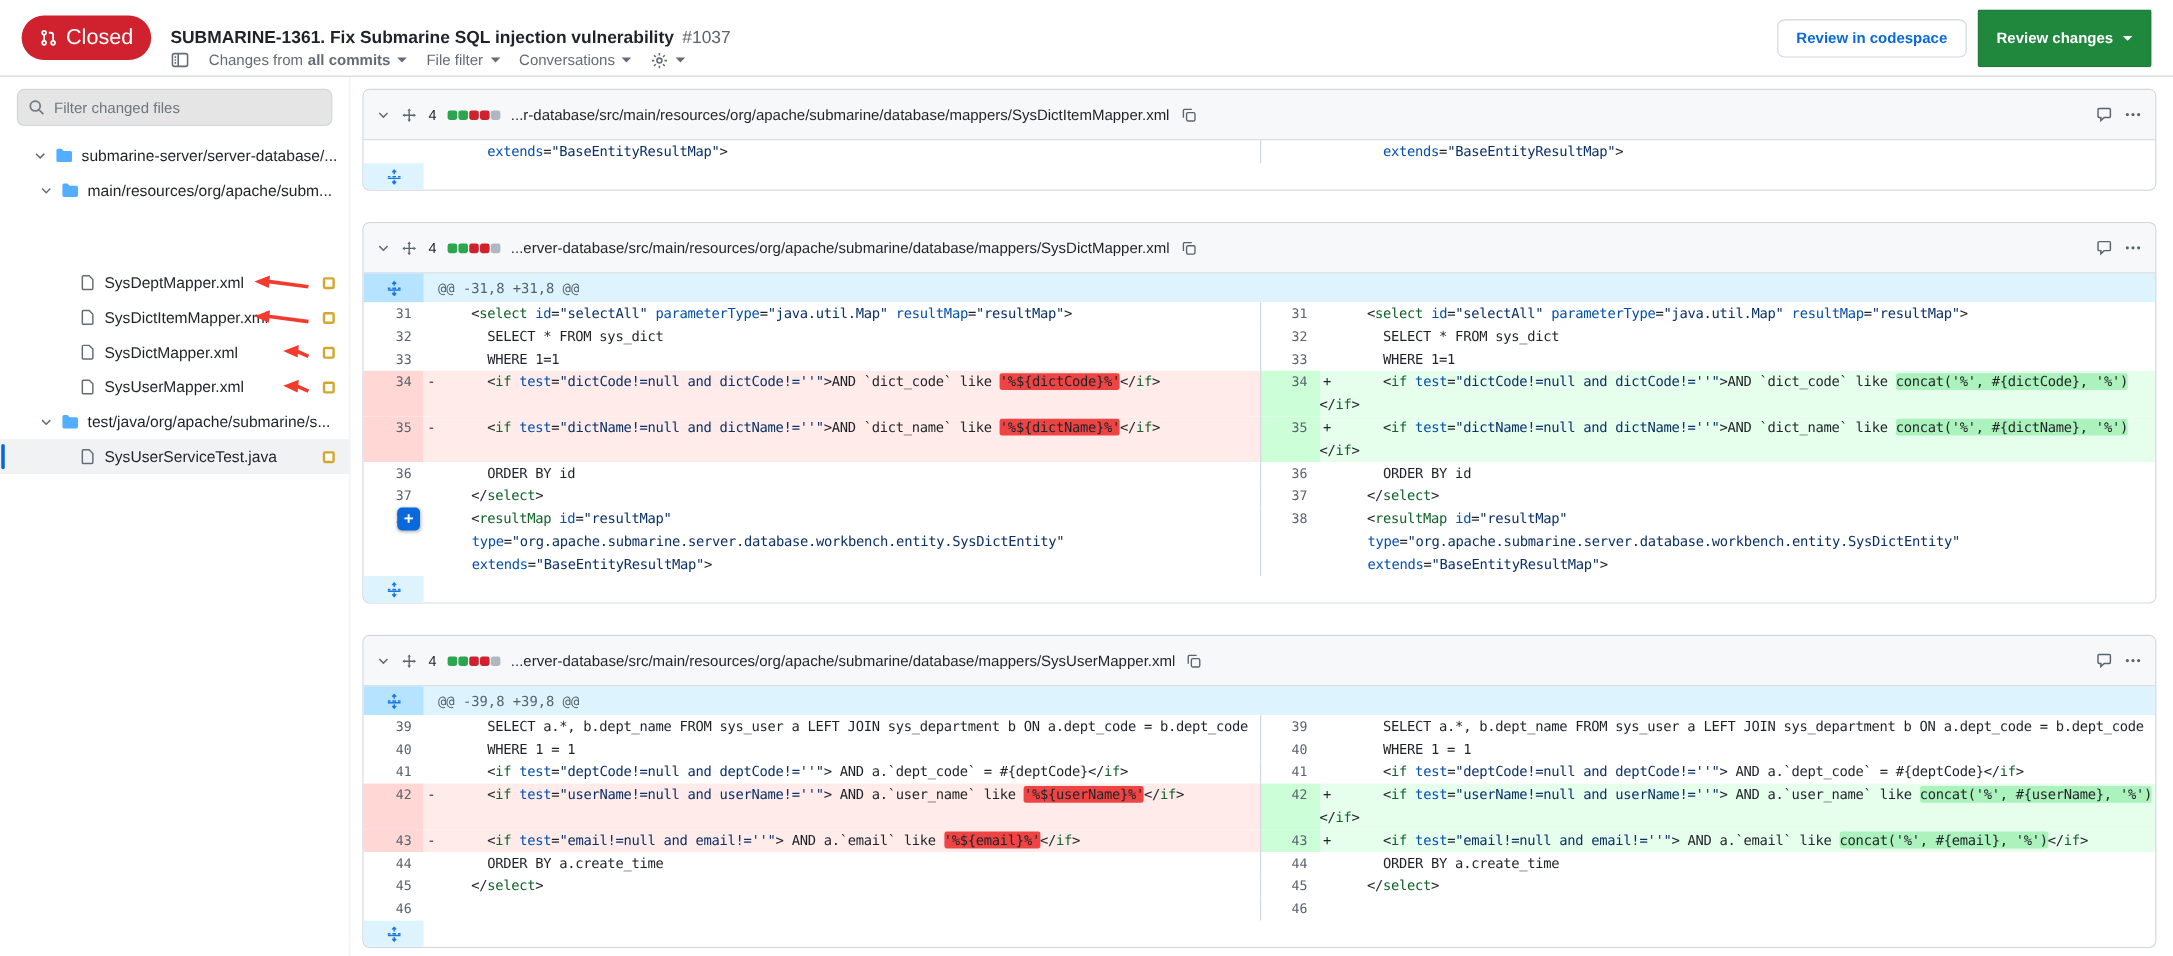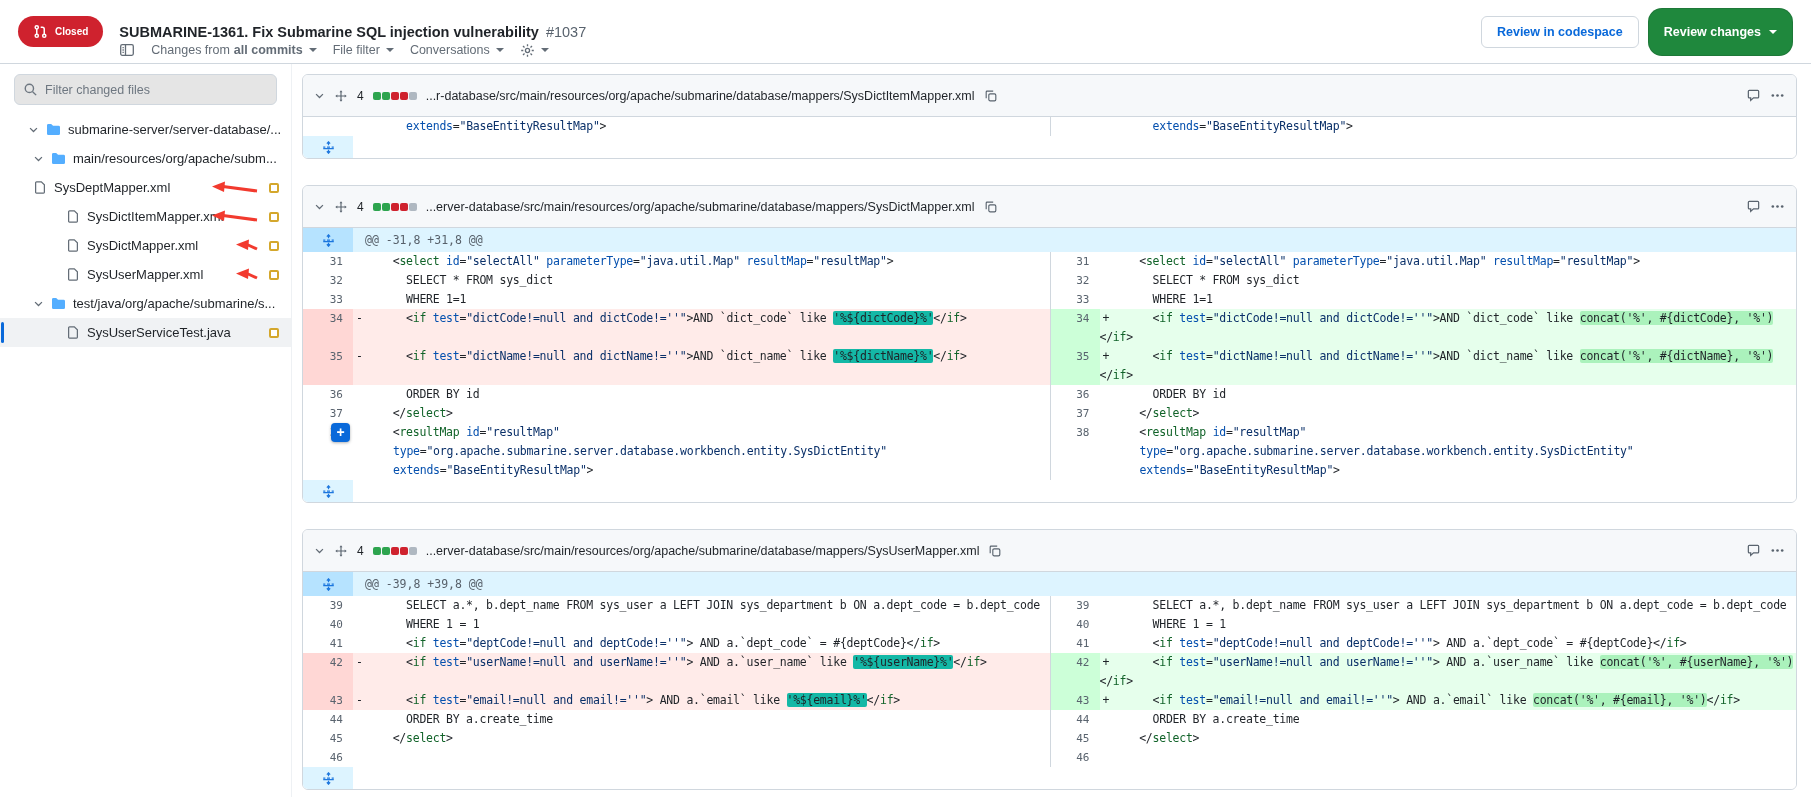--- a/index.html
+++ b/index.html
@@ -1,39 +1,39 @@
 <!DOCTYPE html>
 <html><head>
 <meta charset="utf-8">
 <style>
   *{box-sizing:border-box}
   html,body{margin:0;width:1811px;height:797px;overflow:hidden;background:#fff;
     font-family:"Liberation Sans",sans-serif;color:#1f2328}
 
   
   .top{display:flex;align-items:center;height:64px;padding:0 18px;border-bottom:1px solid #d0d7de;gap:16px}
-  .pill{display:flex;align-items:center;gap:7px;background:#cf222e;color:#fff;font-weight:700;
-    font-size:10px;padding:8px 15px;border-radius:999px;flex:0 0 auto}
+  .pill{display:flex;align-items:center;gap:7px;background:#cf222e;color:#fff;font-weight:400;
+    font-size:18px;padding:8px 15px;border-radius:999px;flex:0 0 auto}
   .titleblock{flex:1;min-width:0}
   .trow{display:flex;align-items:baseline;gap:7px;margin-top:19px}
   .ttl{font-size:14.5px;font-weight:700;white-space:nowrap}
   .tnum{font-size:14.5px;color:#59636e}
   .toolbar{display:flex;align-items:center;gap:16px;margin-top:2px;color:#636c76;font-size:12.5px}
   .tbtn{display:flex;align-items:center;gap:4px;background:none;border:none;color:#636c76;
     font:inherit;cursor:pointer;padding:0}
   .tbtn b{font-weight:700}
   .iconbtn{background:none;border:none;padding:0;cursor:pointer;display:flex;align-items:center}
   .caret{width:0;height:0;border-left:4px solid transparent;border-right:4px solid transparent;
     border-top:4px solid currentColor;display:inline-block;margin-left:2px}
   .hdr-actions{display:flex;gap:9px;align-items:center}
   .btn2{font-family:"Liberation Sans",sans-serif;font-weight:600;font-size:12.5px;color:#0969da;
     background:#fff;border:1px solid #d0d7de;border-radius:6px;padding:8px 15px;cursor:pointer;white-space:nowrap}
   .btn1{display:flex;align-items:center;gap:6px;font-family:"Liberation Sans",sans-serif;font-weight:600;
     font-size:12.5px;color:#fff;background:#1f883d;border:1px solid rgba(27,31,36,.15);
-    border-radius:14px;padding:16px 15px;cursor:pointer;white-space:nowrap}
+    border-radius:2px;padding:16px 15px;cursor:pointer;white-space:nowrap}
 
   
   .content{display:flex;height:733px}
   .sidebar{flex:0 0 292px;padding-top:10px;border-right:1px solid #eef1f4;overflow:hidden}
   .main{flex:1;min-width:0;padding:10px 14px 0 10px;overflow:hidden}
 
   
   .filterwrap{position:relative;margin:0 14px 10px}
   .filterwrap .mag{position:absolute;left:9px;top:8px;line-height:0}
   .filter{width:100%;height:31px;border:1px solid #d0d7de;border-radius:6px;padding:0 10px 0 30px;
@@ -63,21 +63,21 @@
     font-size:11px;line-height:19px;color:#59636e;user-select:none;cursor:pointer}
   .codecell{flex:1 1 0;min-width:0;font-family:"DejaVu Sans Mono",monospace;font-size:11.5px;
     line-height:19px;letter-spacing:-0.25px;white-space:pre;overflow:hidden}
   .sign{display:inline-block;width:13px;text-align:center;letter-spacing:0}
   .n-ctx,.c-ctx{background:#fff}
   .n-del{background:#ffd7d5}.c-del{background:#ffebe9}
   .n-add{background:#ccffd8}.c-add{background:#e6ffec}
   .rl{border-left:1px solid #d0d7de}
   .c-tag{color:#116329}.c-attr{color:#0550ae}.c-str{color:#0a3069}
   .hl{border-radius:2px}
-  .hl-del{background:#14b8a6}
+  .hl-del{background:#ef4444}
   .hl-add{background:#abf2bc}
 
   .hunkrow{display:flex;background:#ddf4ff;height:24px}
   .hunktile{flex:0 0 50px;background:#b6e3ff;display:flex;align-items:center;justify-content:center;cursor:pointer}
   .hunktxt{font-family:"DejaVu Sans Mono",monospace;font-size:11.5px;line-height:24px;color:#57606a;padding-left:12px}
   .xrow{display:flex;height:22px;background:#fff}
   .xtile{flex:0 0 50px;background:#ddf4ff;display:flex;align-items:center;justify-content:center;cursor:pointer}
 
   .plusbtn{position:absolute;left:28px;top:0;width:19px;height:19px;background:#0969da;border-radius:4px;
     color:#fff;font:700 14px/19px "Liberation Sans",sans-serif;text-align:center;cursor:pointer;
@@ -170,21 +170,21 @@
               <path d="M3 6l5 5 5-5" stroke="#636c76" stroke-width="1.8"></path>
             </svg>
           </span>
           <span class="ticon">
             <svg width="15" height="13" viewBox="0 0 16 14">
               <path fill="#54aeff" d="M1 2.5A1.5 1.5 0 0 1 2.5 1h3l2 2h6A1.5 1.5 0 0 1 15 4.5v7a1.5 1.5 0 0 1-1.5 1.5h-11A1.5 1.5 0 0 1 1 11.5z"></path>
             </svg>
           </span>
           <span class="tlabel">main/resources/org/apache/subm...</span>
         </div>
-        <div class="trowi" style="padding-left: 33px;">
+        <div class="trowi" style="padding-left: 66px; margin-top: 48px;">
           <span class="ticon">
             <svg width="14" height="15" viewBox="0 0 16 16">
               <path d="M4 1.5h5.5L13 5v8.5a1 1 0 0 1-1 1H4a1 1 0 0 1-1-1v-11a1 1 0 0 1 1-1z" fill="none" stroke="#636c76" stroke-width="1.4"></path>
             </svg>
           </span>
           <span class="tlabel">SysDeptMapper.xml</span>
           <span class="ann"><svg width="48" height="15" viewBox="0 0 48 15">
               <path d="M46 11 L12 6.5" stroke="#f23a2e" stroke-width="3" fill="none"></path>
               <path d="M14 1.5 L1 6.5 L13 12 Z" fill="#f23a2e"></path>
             </svg></span>

